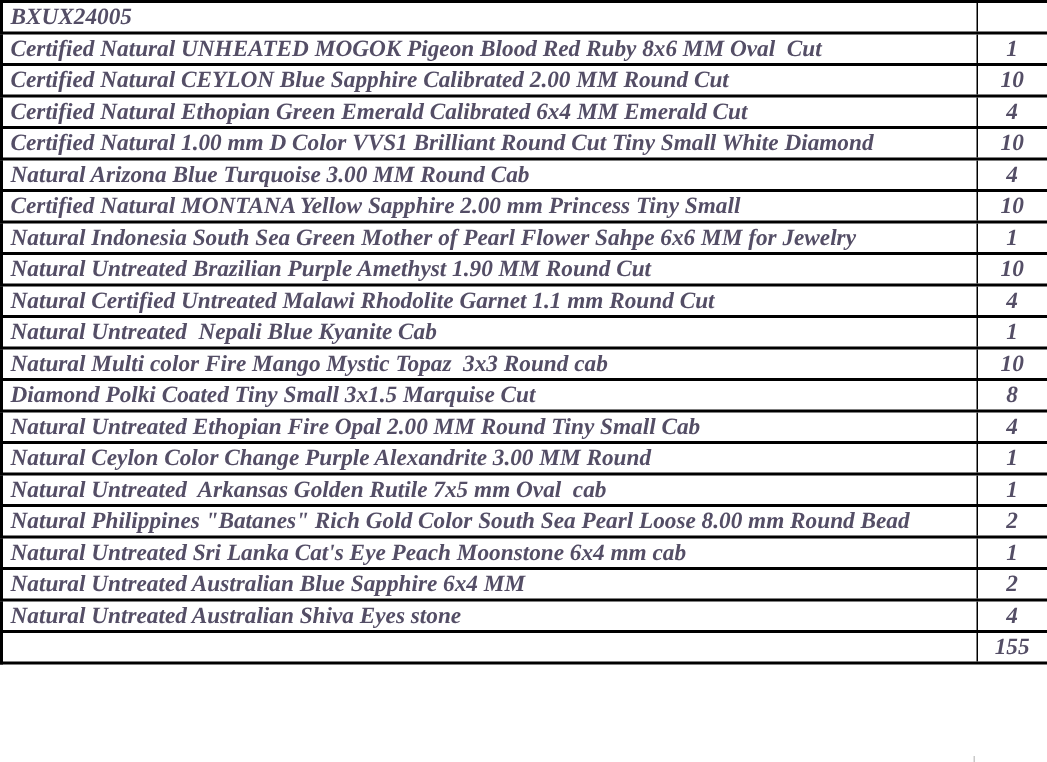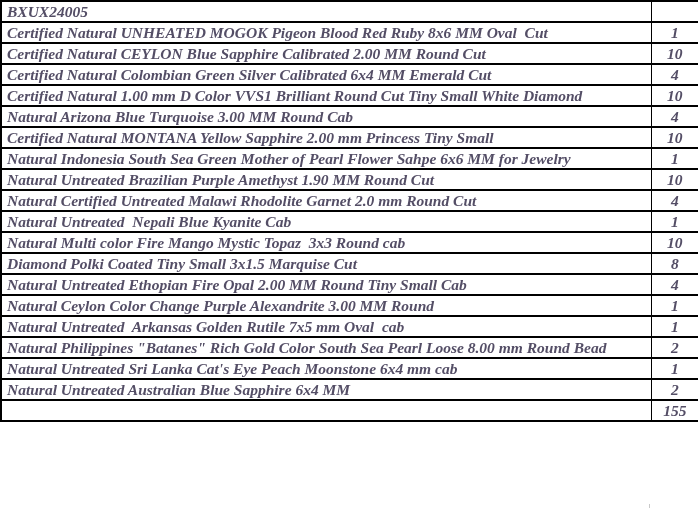--- a/index.html
+++ b/index.html
@@ -70,21 +70,21 @@
         </tr>
         <tr>
           <td class="desc-cell">Certified Natural UNHEATED MOGOK Pigeon Blood Red Ruby 8x6 MM Oval  Cut</td>
           <td class="qty-cell">1</td>
         </tr>
         <tr>
           <td class="desc-cell">Certified Natural CEYLON Blue Sapphire Calibrated 2.00 MM Round Cut</td>
           <td class="qty-cell">10</td>
         </tr>
         <tr>
-          <td class="desc-cell">Certified Natural Colombian Green Silver Calibrated 6x4 MM Emerald Cut</td>
+          <td class="desc-cell">Certified Natural Ethopian Green Emerald Calibrated 6x4 MM Emerald Cut</td>
           <td class="qty-cell">4</td>
         </tr>
         <tr>
           <td class="desc-cell">Certified Natural 1.00 mm D Color VVS1 Brilliant Round Cut Tiny Small White Diamond</td>
           <td class="qty-cell">10</td>
         </tr>
         <tr>
           <td class="desc-cell">Natural Arizona Blue Turquoise 3.00 MM Round Cab</td>
           <td class="qty-cell">4</td>
         </tr>
@@ -94,21 +94,21 @@
         </tr>
         <tr>
           <td class="desc-cell">Natural Indonesia South Sea Green Mother of Pearl Flower Sahpe 6x6 MM for Jewelry</td>
           <td class="qty-cell">1</td>
         </tr>
         <tr>
           <td class="desc-cell">Natural Untreated Brazilian Purple Amethyst 1.90 MM Round Cut</td>
           <td class="qty-cell">10</td>
         </tr>
         <tr>
-          <td class="desc-cell">Natural Certified Untreated Malawi Rhodolite Garnet 2.0 mm Round Cut</td>
+          <td class="desc-cell">Natural Certified Untreated Malawi Rhodolite Garnet 1.1 mm Round Cut</td>
           <td class="qty-cell">4</td>
         </tr>
         <tr>
           <td class="desc-cell">Natural Untreated  Nepali Blue Kyanite Cab</td>
           <td class="qty-cell">1</td>
         </tr>
         <tr>
           <td class="desc-cell">Natural Multi color Fire Mango Mystic Topaz  3x3 Round cab</td>
           <td class="qty-cell">10</td>
         </tr>
@@ -134,19 +134,23 @@
         </tr>
         <tr>
           <td class="desc-cell">Natural Untreated Sri Lanka Cat's Eye Peach Moonstone 6x4 mm cab</td>
           <td class="qty-cell">1</td>
         </tr>
         <tr>
           <td class="desc-cell">Natural Untreated Australian Blue Sapphire 6x4 MM</td>
           <td class="qty-cell">2</td>
         </tr>
         <tr>
+          <td class="desc-cell">Natural Untreated Australian Shiva Eyes stone</td>
+          <td class="qty-cell">4</td>
+        </tr>
+        <tr>
           <td class="desc-cell"></td>
           <td class="qty-cell">155</td>
         </tr>
       </tbody>
   </table>
   <div class="gridline-stub"></div>
 </div>
 
 </body></html>

